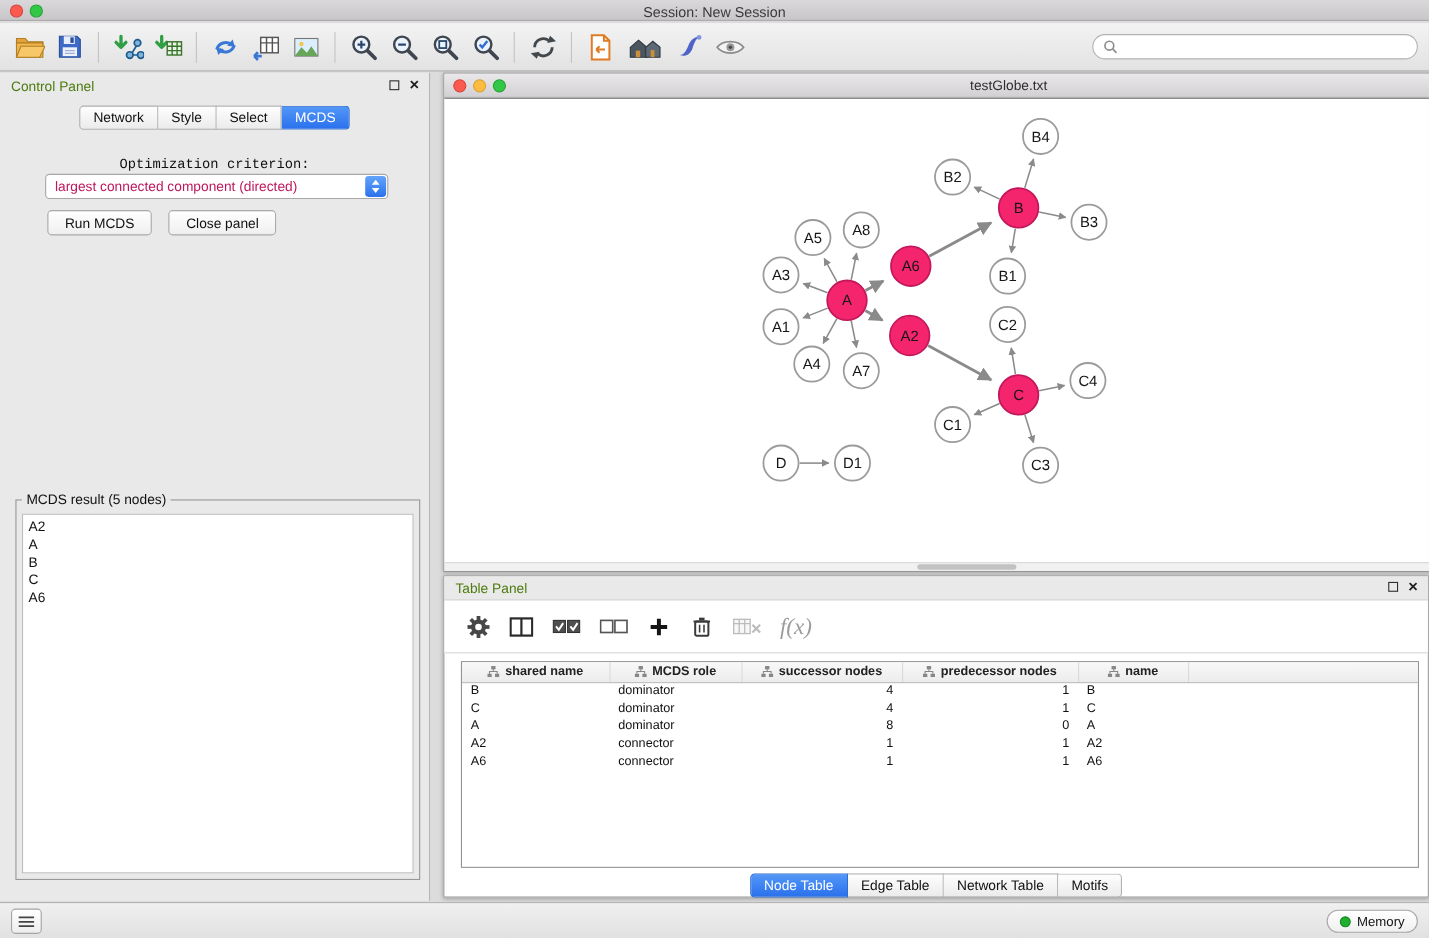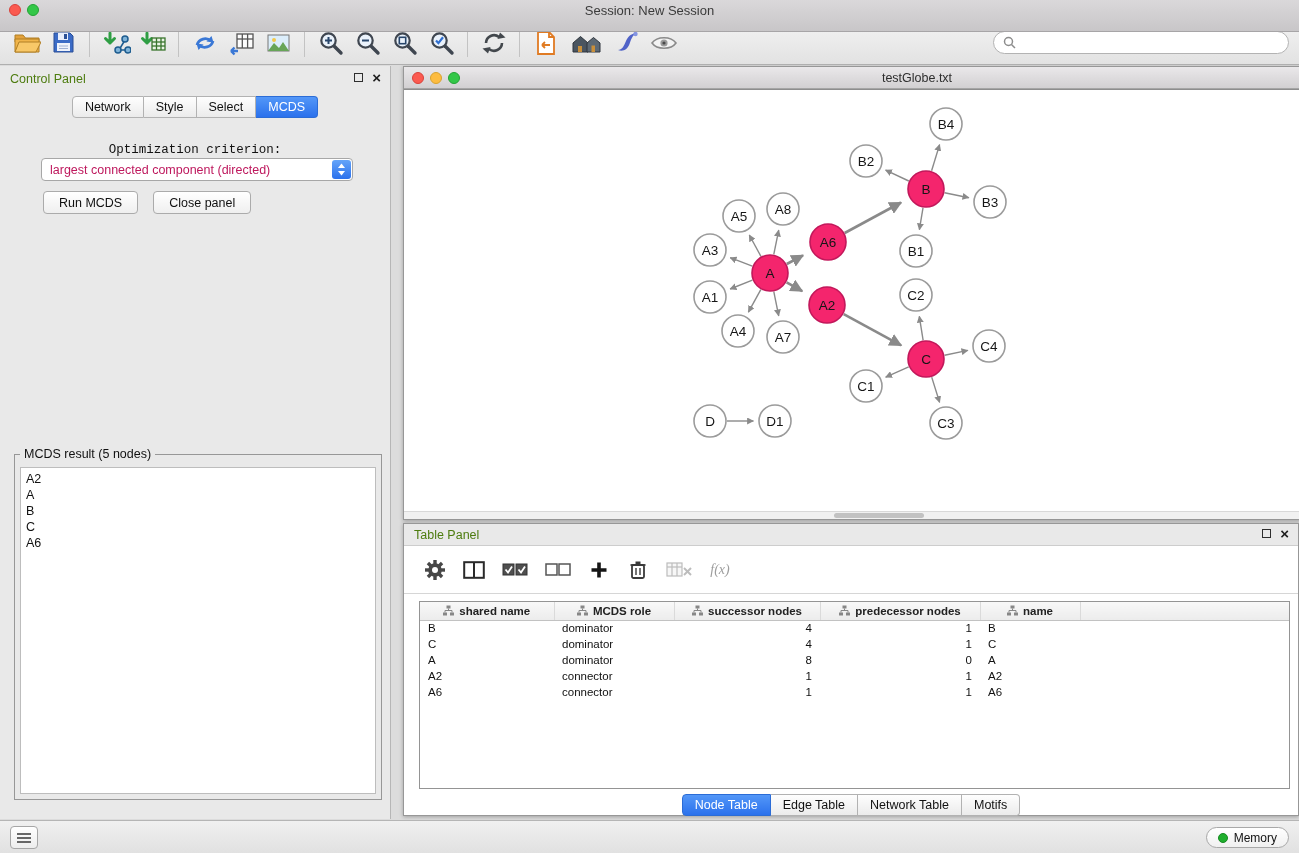--- a/index.html
+++ b/index.html
@@ -1,21 +1,21 @@
 <!DOCTYPE html>
 <html><head>
 <meta charset="utf-8">
 <style>
   html,body { margin:0; padding:0; }
   * { box-sizing:border-box; }
   body { font-family:"Liberation Sans", sans-serif; background:#9a9a9a; }
   .app { position:relative; width:1299px; height:853px; background:#dcdcdc; overflow:hidden; }
 
   
-  .titlebar { position:absolute; left:0; top:0; width:100%; height:32px;
+  .titlebar { position:absolute; left:0; top:0; width:100%; height:19px;
     background:linear-gradient(#dad8da,#c8c6c8); border-bottom:1px solid #a7a5a7; z-index:5;padding-left:24px; }
   .titlebar .title { position:absolute; left:0; right:0; top:3px; text-align:center; font-size:13px; color:#3b3b3b; }
   .tl { position:absolute; top:4px; width:12px; height:12px; border-radius:50%; }
   .tl.red { background:#fb5a50; border:1px solid #d9423b; }
   .tl.yellow { background:#fdbc40; border:1px solid #d9a32e; }
   .tl.green { background:#33c748; border:1px solid #23a334; }
 
   
   .toolbar { position:absolute; left:0; top:21px; width:100%; height:44px;
     background:linear-gradient(#f3f3f3,#e2e2e2); border-bottom:1px solid #afafaf;
@@ -72,21 +72,21 @@
   .node-label { font-family:"Liberation Sans", sans-serif; font-size:13.5px; fill:#161616; text-anchor:middle; }
 
   
   .table-panel { left:403px; top:523px; width:896px; height:293px; background:#fff; }
   .tp-header { position:relative; height:22px; background:#e9e9e9; border-bottom:1px solid #cdcdcd; }
   .tp-header .ph-title { top:4px; }
   .tp-header .win-btns { top:4px; }
   .tp-toolbar { position:absolute; left:0; top:22px; width:100%; height:48px; background:#fff;
     border-bottom:1px solid #d6d6d6; display:flex; align-items:center; padding-left:20px; gap:17px; }
   .tp-icon { display:flex; align-items:center; justify-content:center; min-width:22px; height:28px; }
-  .fx-label { font-family:"Liberation Serif", serif; font-style:italic; font-size:14px; color:#9c9c9c; }
+  .fx-label { font-family:"Liberation Serif", serif; font-style:italic; font-size:21px; color:#9c9c9c; }
   .tp-tablewrap { position:absolute; left:15px; right:8px; top:77px; height:188px; border:1px solid #949494; background:#fff; overflow:hidden; }
   table.data { border-collapse:collapse; width:100%; table-layout:fixed; }
   table.data th { height:18px; background:linear-gradient(#f8f8f8,#ececec); border-bottom:1px solid #c2c2c2;
     border-right:1px solid #dadada; font-size:11.5px; font-weight:600; color:#222; padding:0; }
   table.data th:last-child { border-right:none; }
   .th-in { display:flex; align-items:center; justify-content:center; gap:5px;text-align:center; }
   table.data td { height:16px; font-size:11.5px; color:#111; padding:0 8px; white-space:nowrap; overflow:hidden; }
   td.c2 { text-align:right; }
   td.c3 { text-align:right; padding-right:38px; }
   td.c4 { padding-left:26px; }

